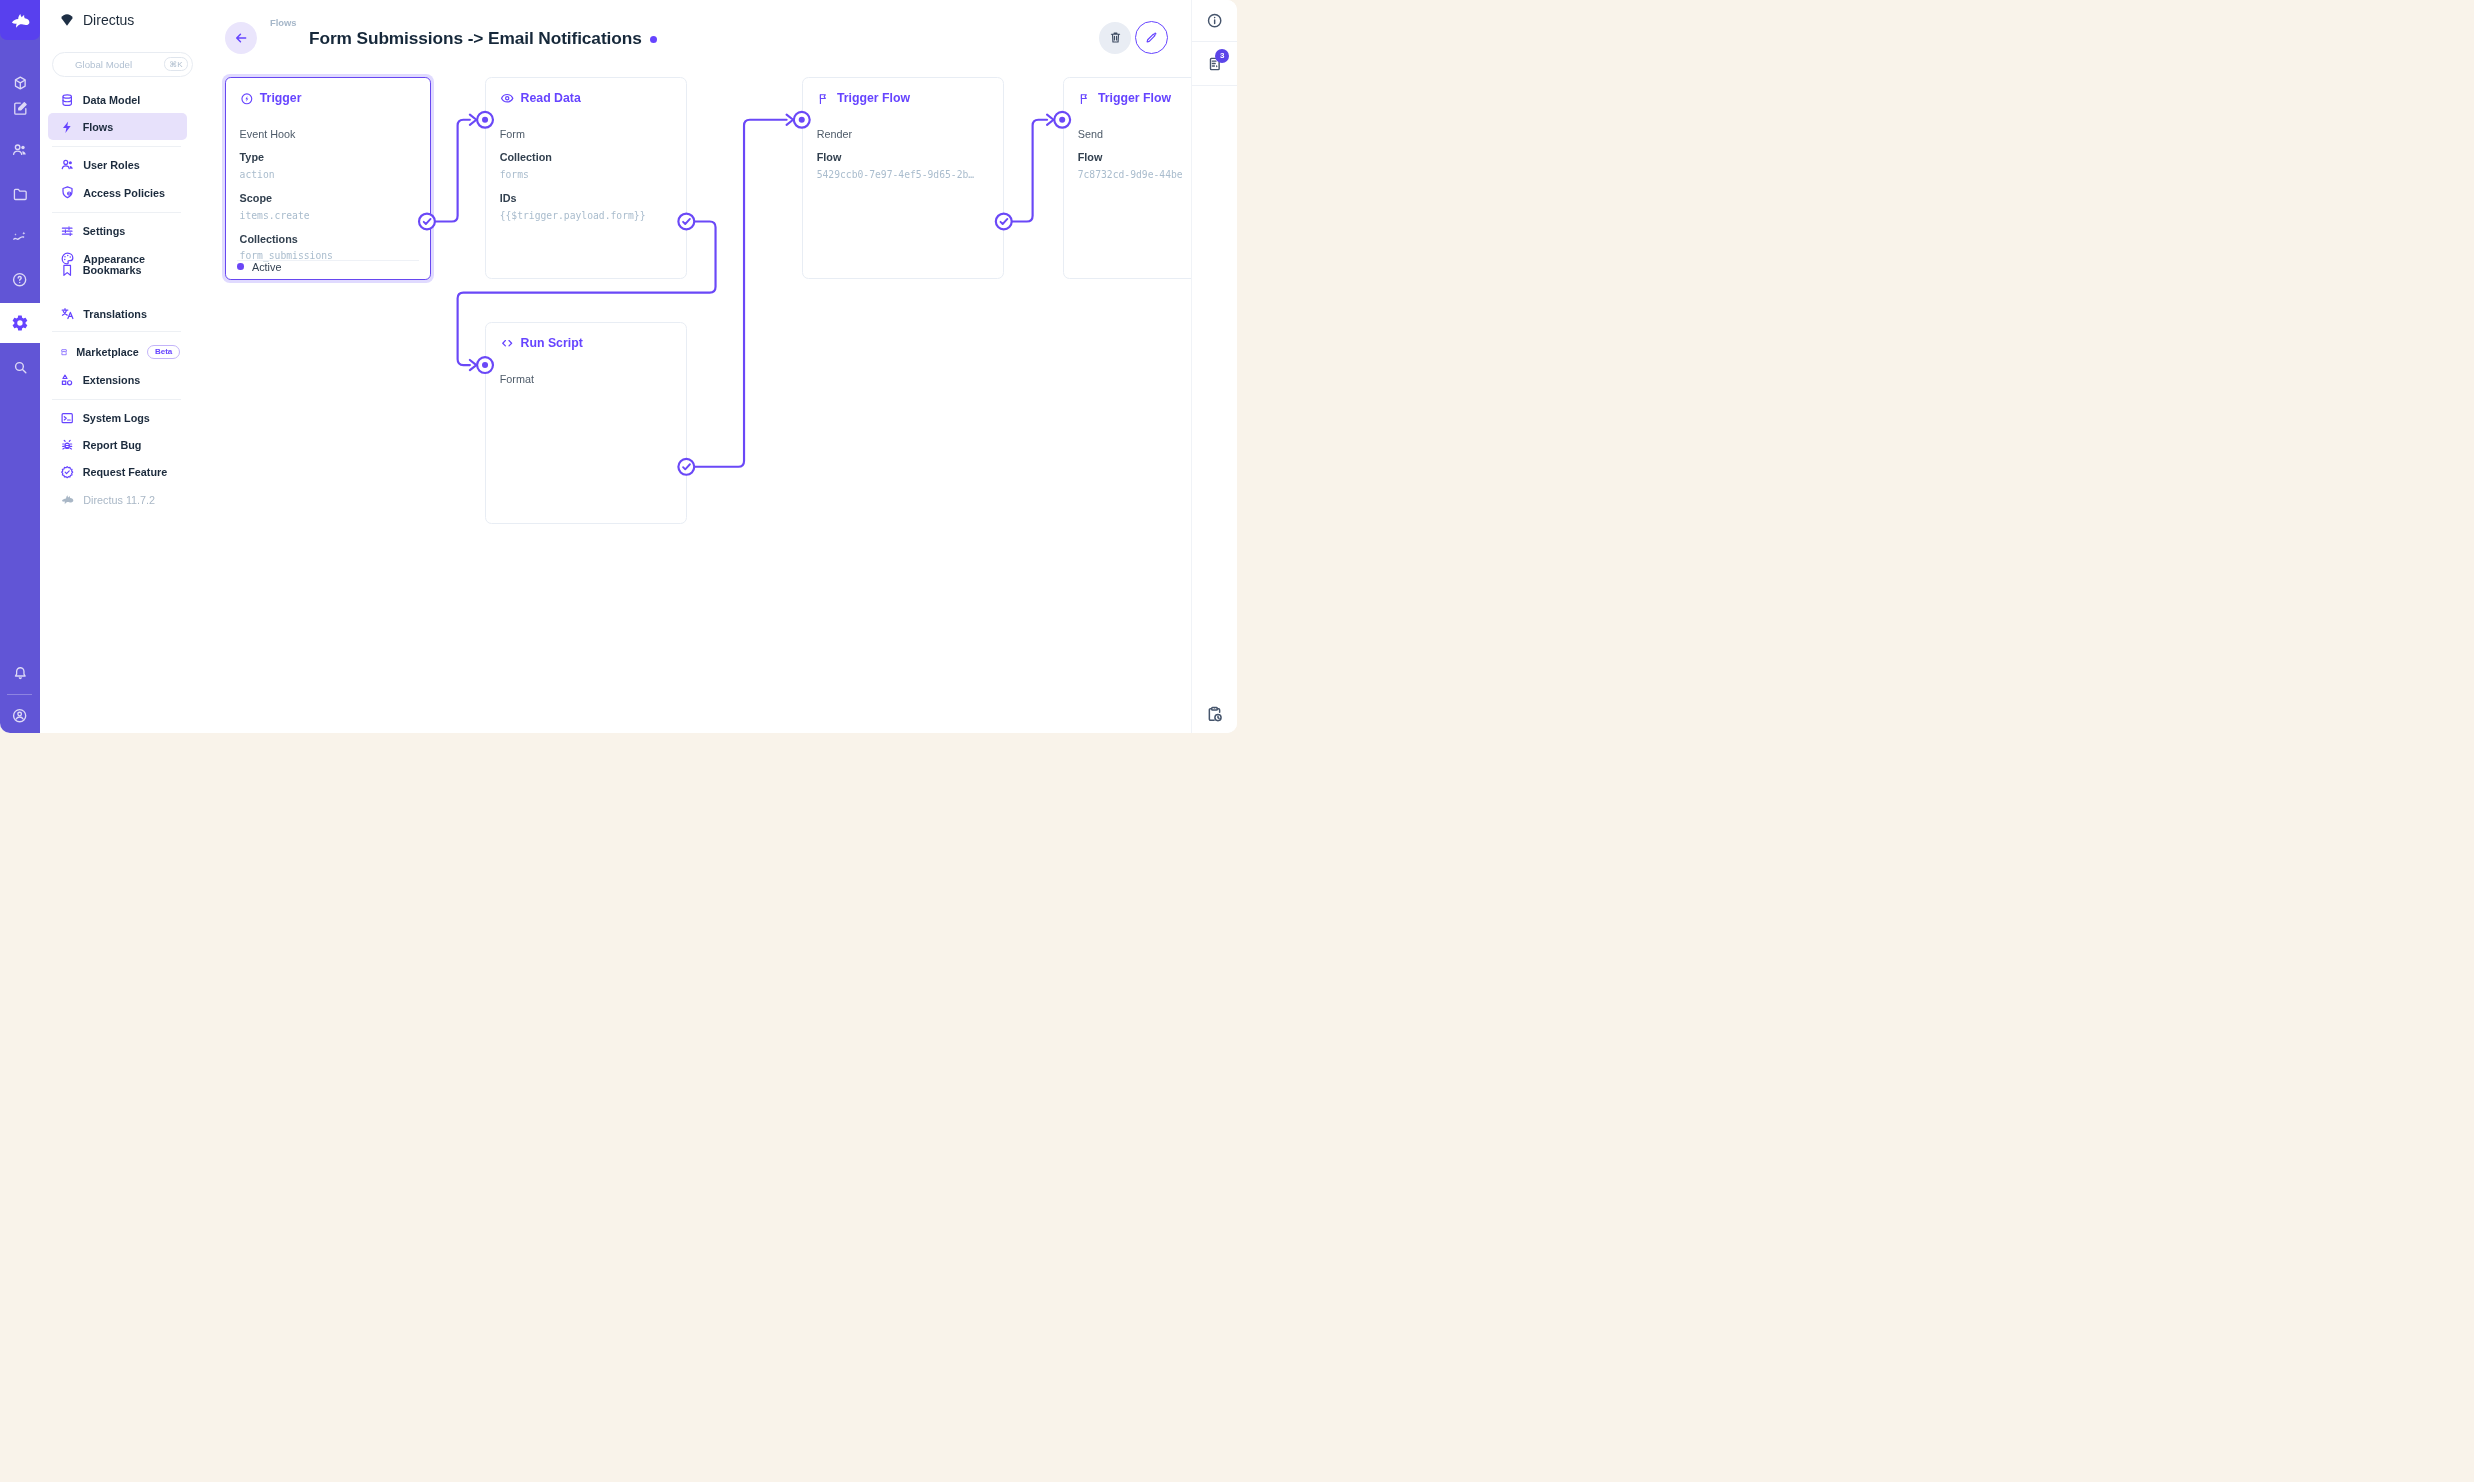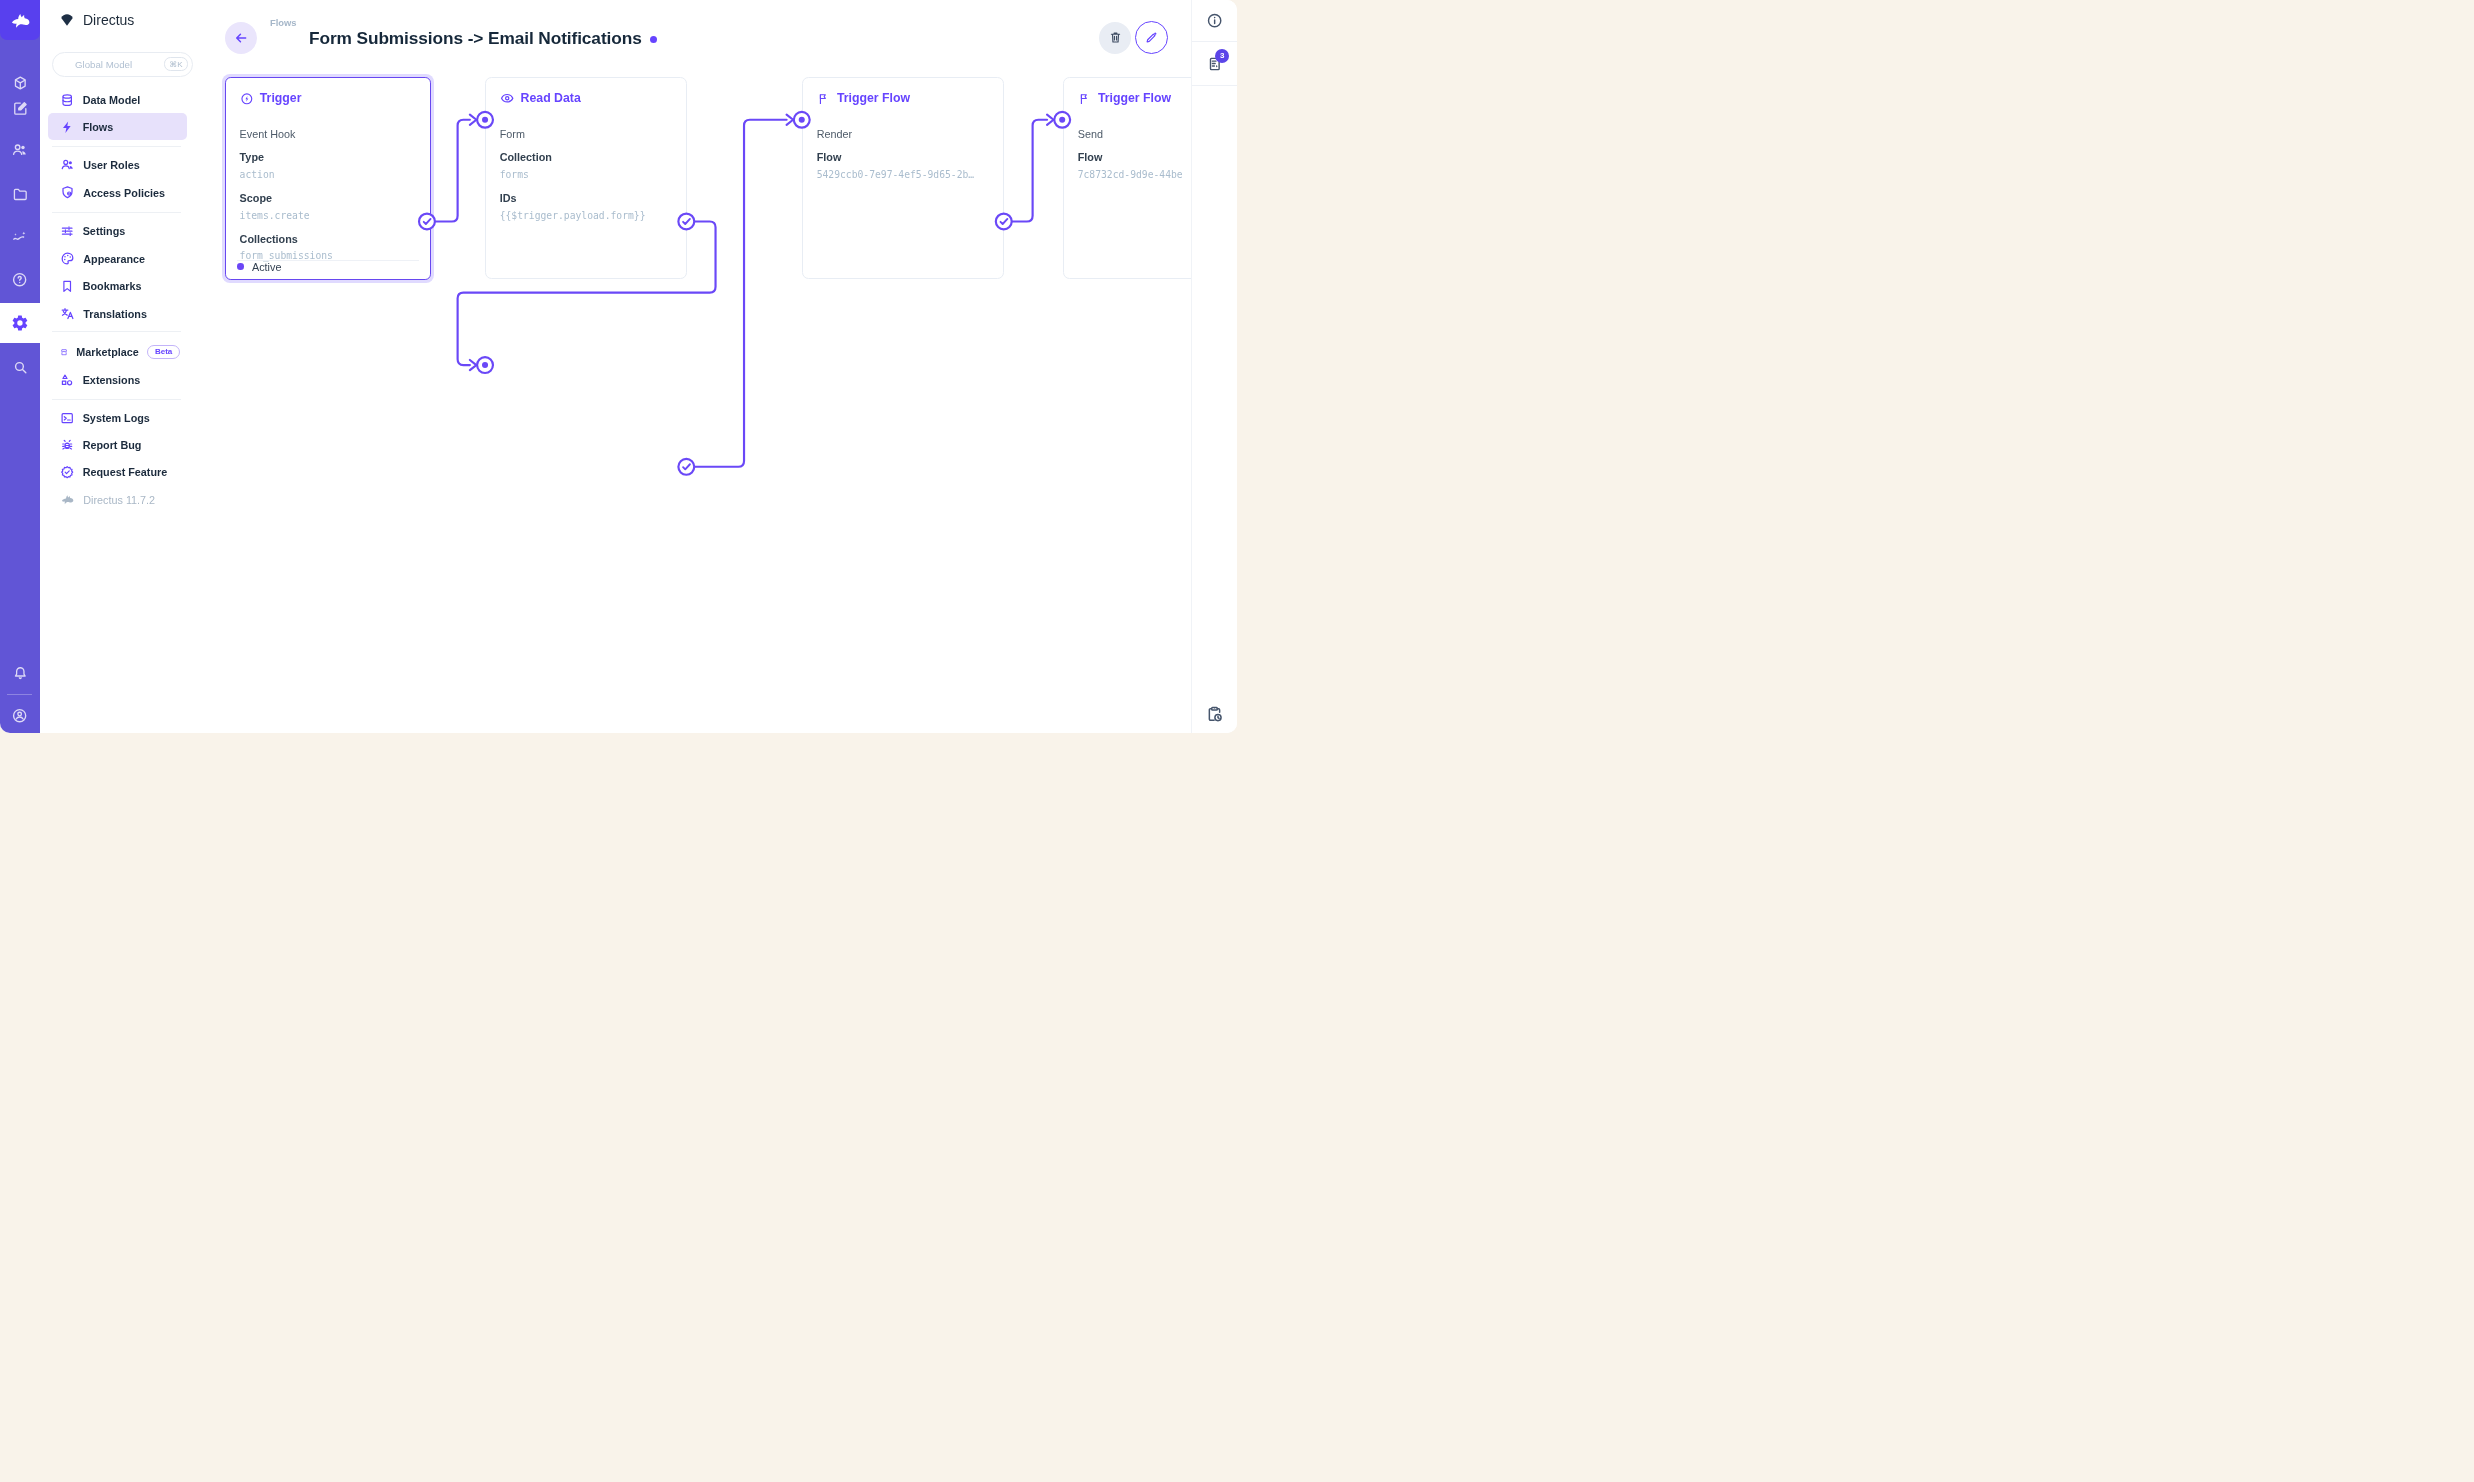--- a/index.html
+++ b/index.html
@@ -201,21 +201,21 @@
     <div class="nitem" style="top:245px">
       <svg width="15" height="15" viewBox="0 0 24 24" fill="none" stroke="#6644ff" stroke-width="2">
           <path d="M12 3.5c4.8 0 8.5 3.3 8.5 7.6 0 2.7-2 4.4-4.4 4.4h-1.8c-1 0-1.6.7-1.6 1.5 0 .7.5 1 .5 1.8 0 1-.8 1.7-1.9 1.7-4.5 0-7.8-3.7-7.8-8.3S7.2 3.5 12 3.5z"></path>
           <circle cx="8" cy="9" r="1.2" fill="#6644ff" stroke="none"></circle>
           <circle cx="12.4" cy="7.2" r="1.2" fill="#6644ff" stroke="none"></circle>
           <circle cx="16.4" cy="9.6" r="1.2" fill="#6644ff" stroke="none"></circle>
           <circle cx="7.6" cy="13.4" r="1.2" fill="#6644ff" stroke="none"></circle>
         </svg>
       <span class="nlabel">Appearance</span>
     </div>
-    <div class="nitem" style="top:272px">
+    <div class="nitem" style="top:256px">
       <svg width="14.4" height="14.4" viewBox="0 0 24 24" fill="none" stroke="#6644ff" stroke-width="2" stroke-linejoin="round">
           <path d="M6.5 4h11v16.5L12 16l-5.5 4.5z"></path>
         </svg>
       <span class="nlabel">Bookmarks</span>
     </div>
     <div class="nitem" style="top:300px">
       <svg width="15" height="15" viewBox="0 0 24 24" fill="none" stroke="#6644ff" stroke-width="2" stroke-linecap="round" stroke-linejoin="round">
           <path d="M3.5 6.5h9M8 4.2v2.3M10.6 6.5c-1 3.9-3.4 6.6-6.6 8.3M5.4 8.8c1.3 3 3.6 4.9 6.1 5.9M12.6 20l4-9.8 4 9.8M14 16.7h5.2"></path>
         </svg>
       <span class="nlabel">Translations</span>
@@ -326,20 +326,29 @@
         </svg>
       <span>Read Data</span>
     </div>
     <div class="psub">Form</div>
     <div class="plabel">Collection</div>
     <div class="pvalue">forms</div>
     <div class="plabel">IDs</div>
     <div class="pvalue">{{$trigger.payload.form}}</div>
   </div>
 
+  <div class="panel" style="left:485px;top:322px">
+    <div class="phead">
+      <svg width="14.4" height="14.4" viewBox="0 0 24 24" fill="none" stroke="#6644ff" stroke-width="2.1" stroke-linecap="round" stroke-linejoin="round">
+          <path d="M9 7.6L4.6 12 9 16.4M15 7.6L19.4 12 15 16.4"></path>
+        </svg>
+      <span>Run Script</span>
+    </div>
+    <div class="psub">Format</div>
+  </div>
 
   <div class="panel" style="left:802px;top:77px">
     <div class="phead">
       <svg width="13.7" height="13.7" viewBox="0 0 24 24" fill="none" stroke="#6644ff" stroke-width="2" stroke-linejoin="round">
           <path d="M6 21V4.4"></path>
           <path d="M6 4.8h8.6l-2 3.3 2 3.3H6z"></path>
         </svg>
       <span>Trigger Flow</span>
     </div>
     <div class="psub">Render</div>

